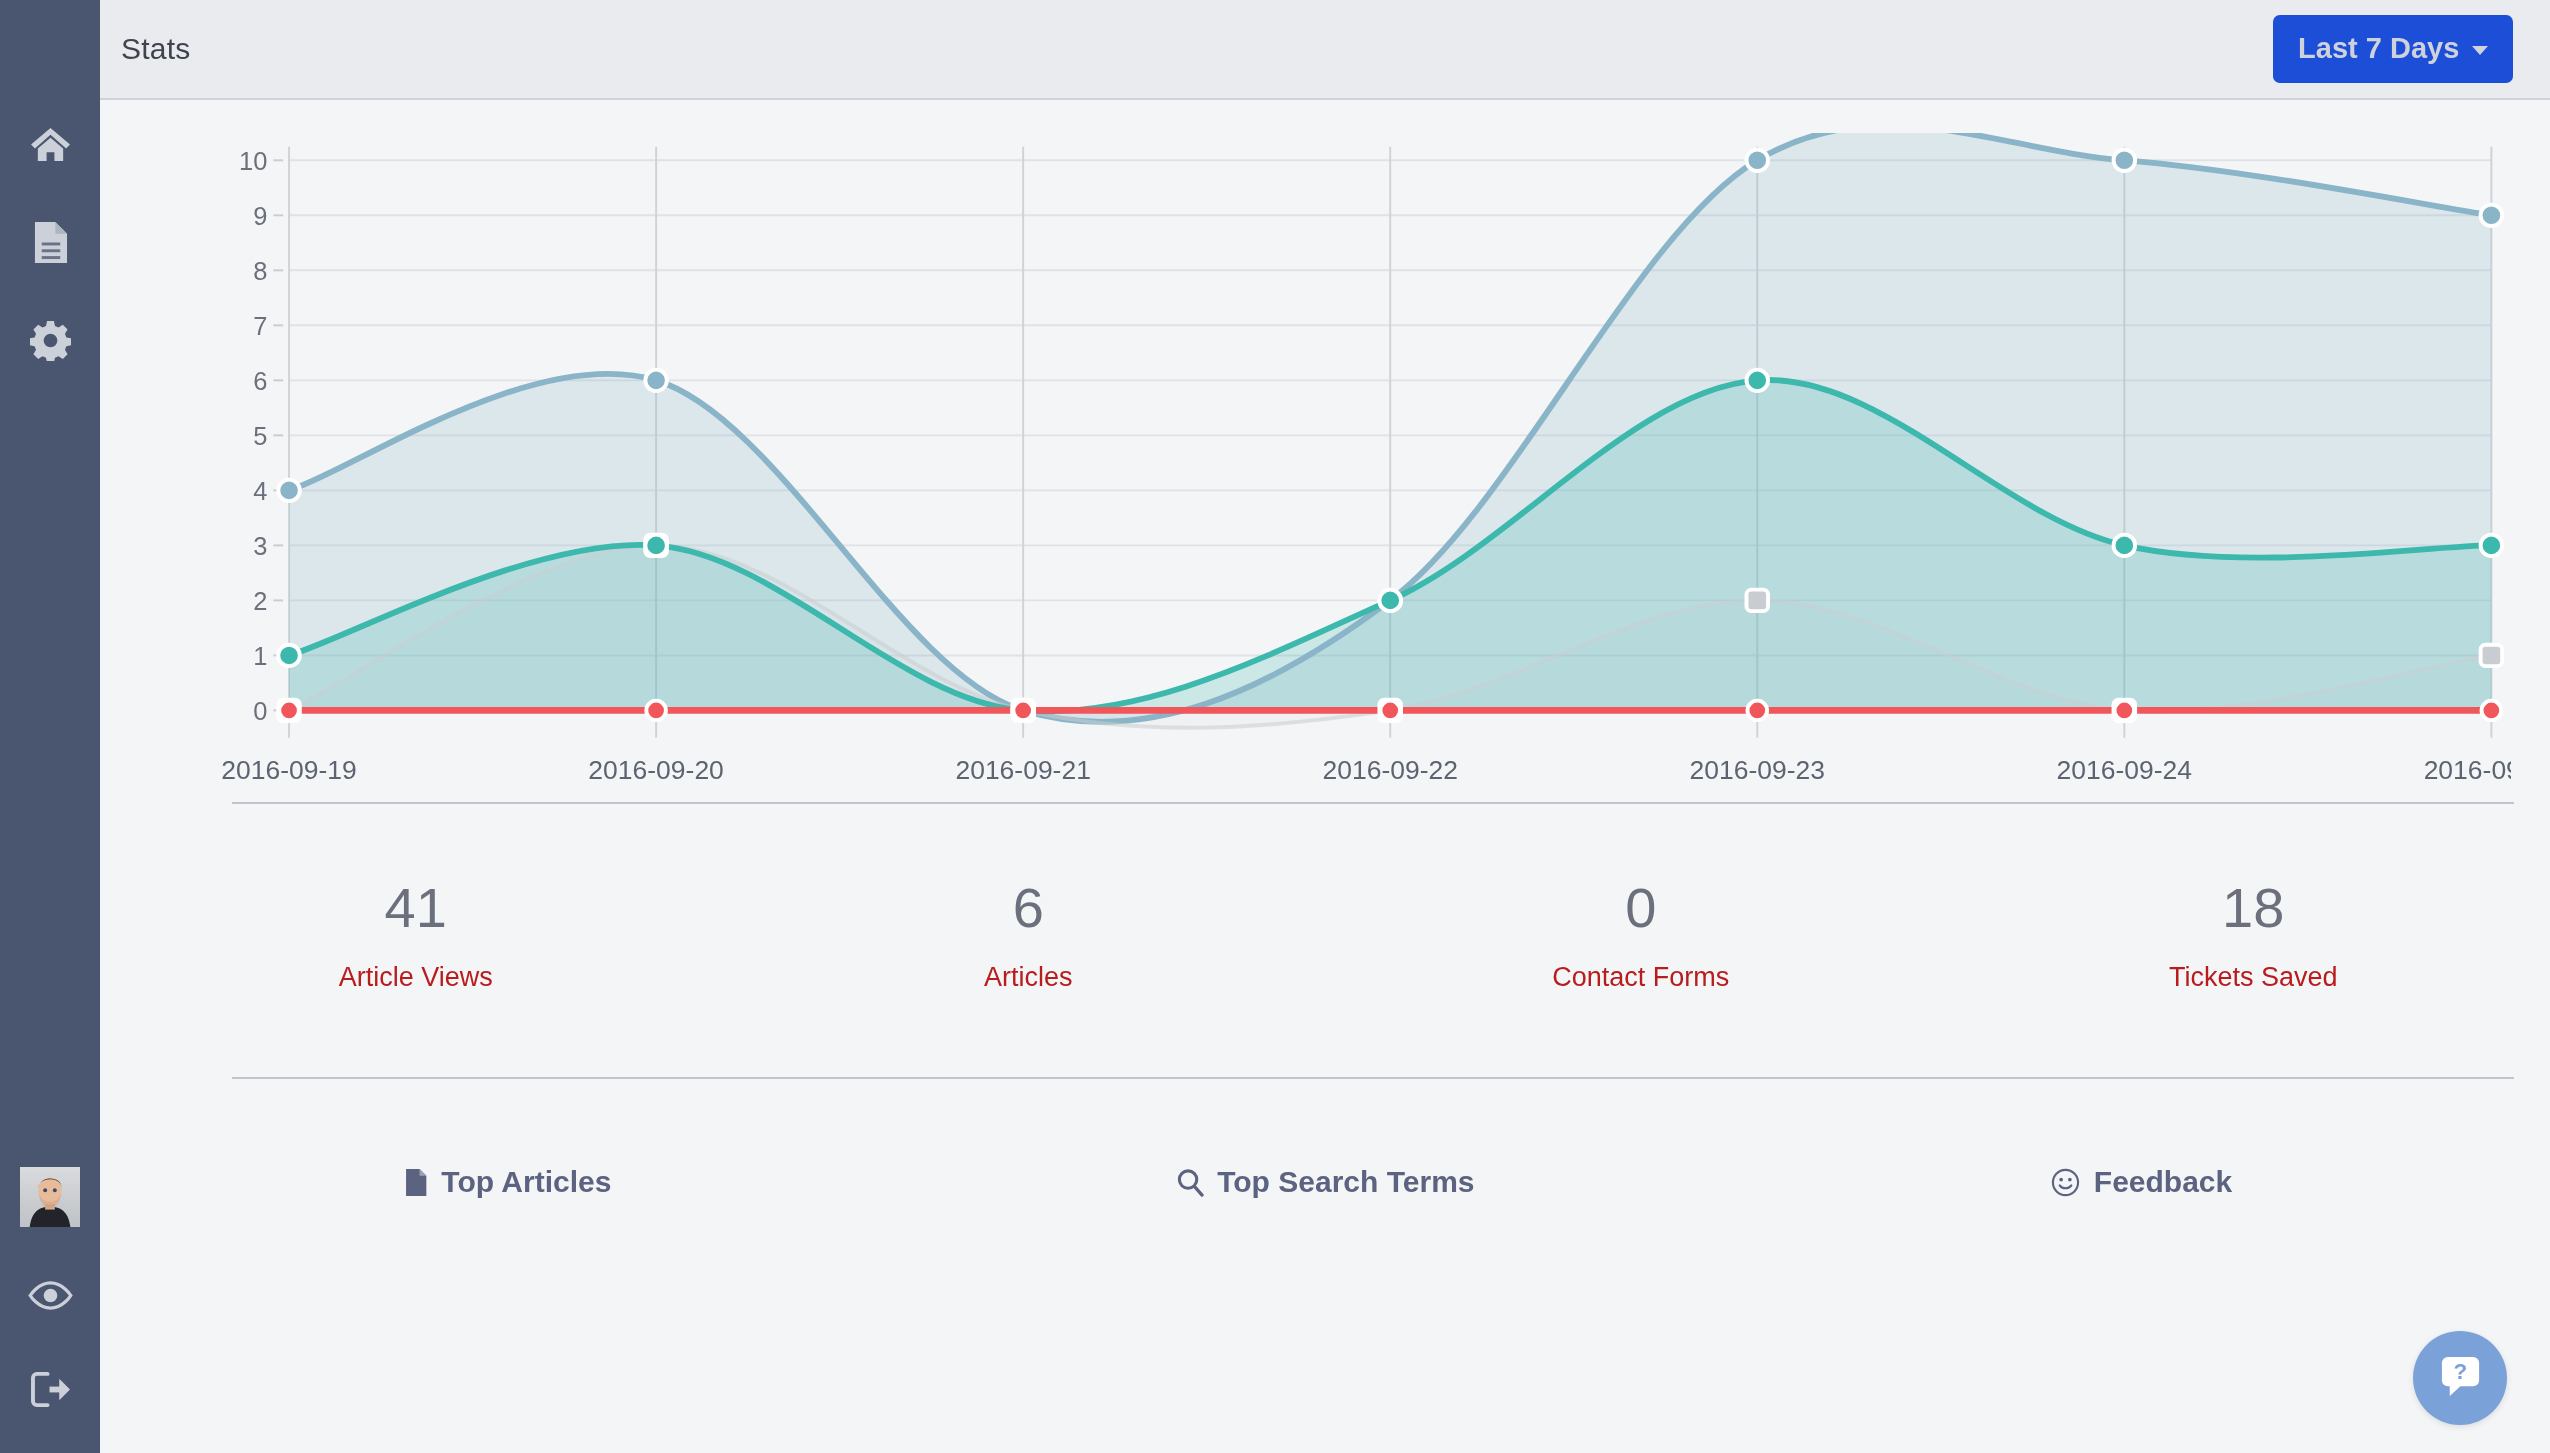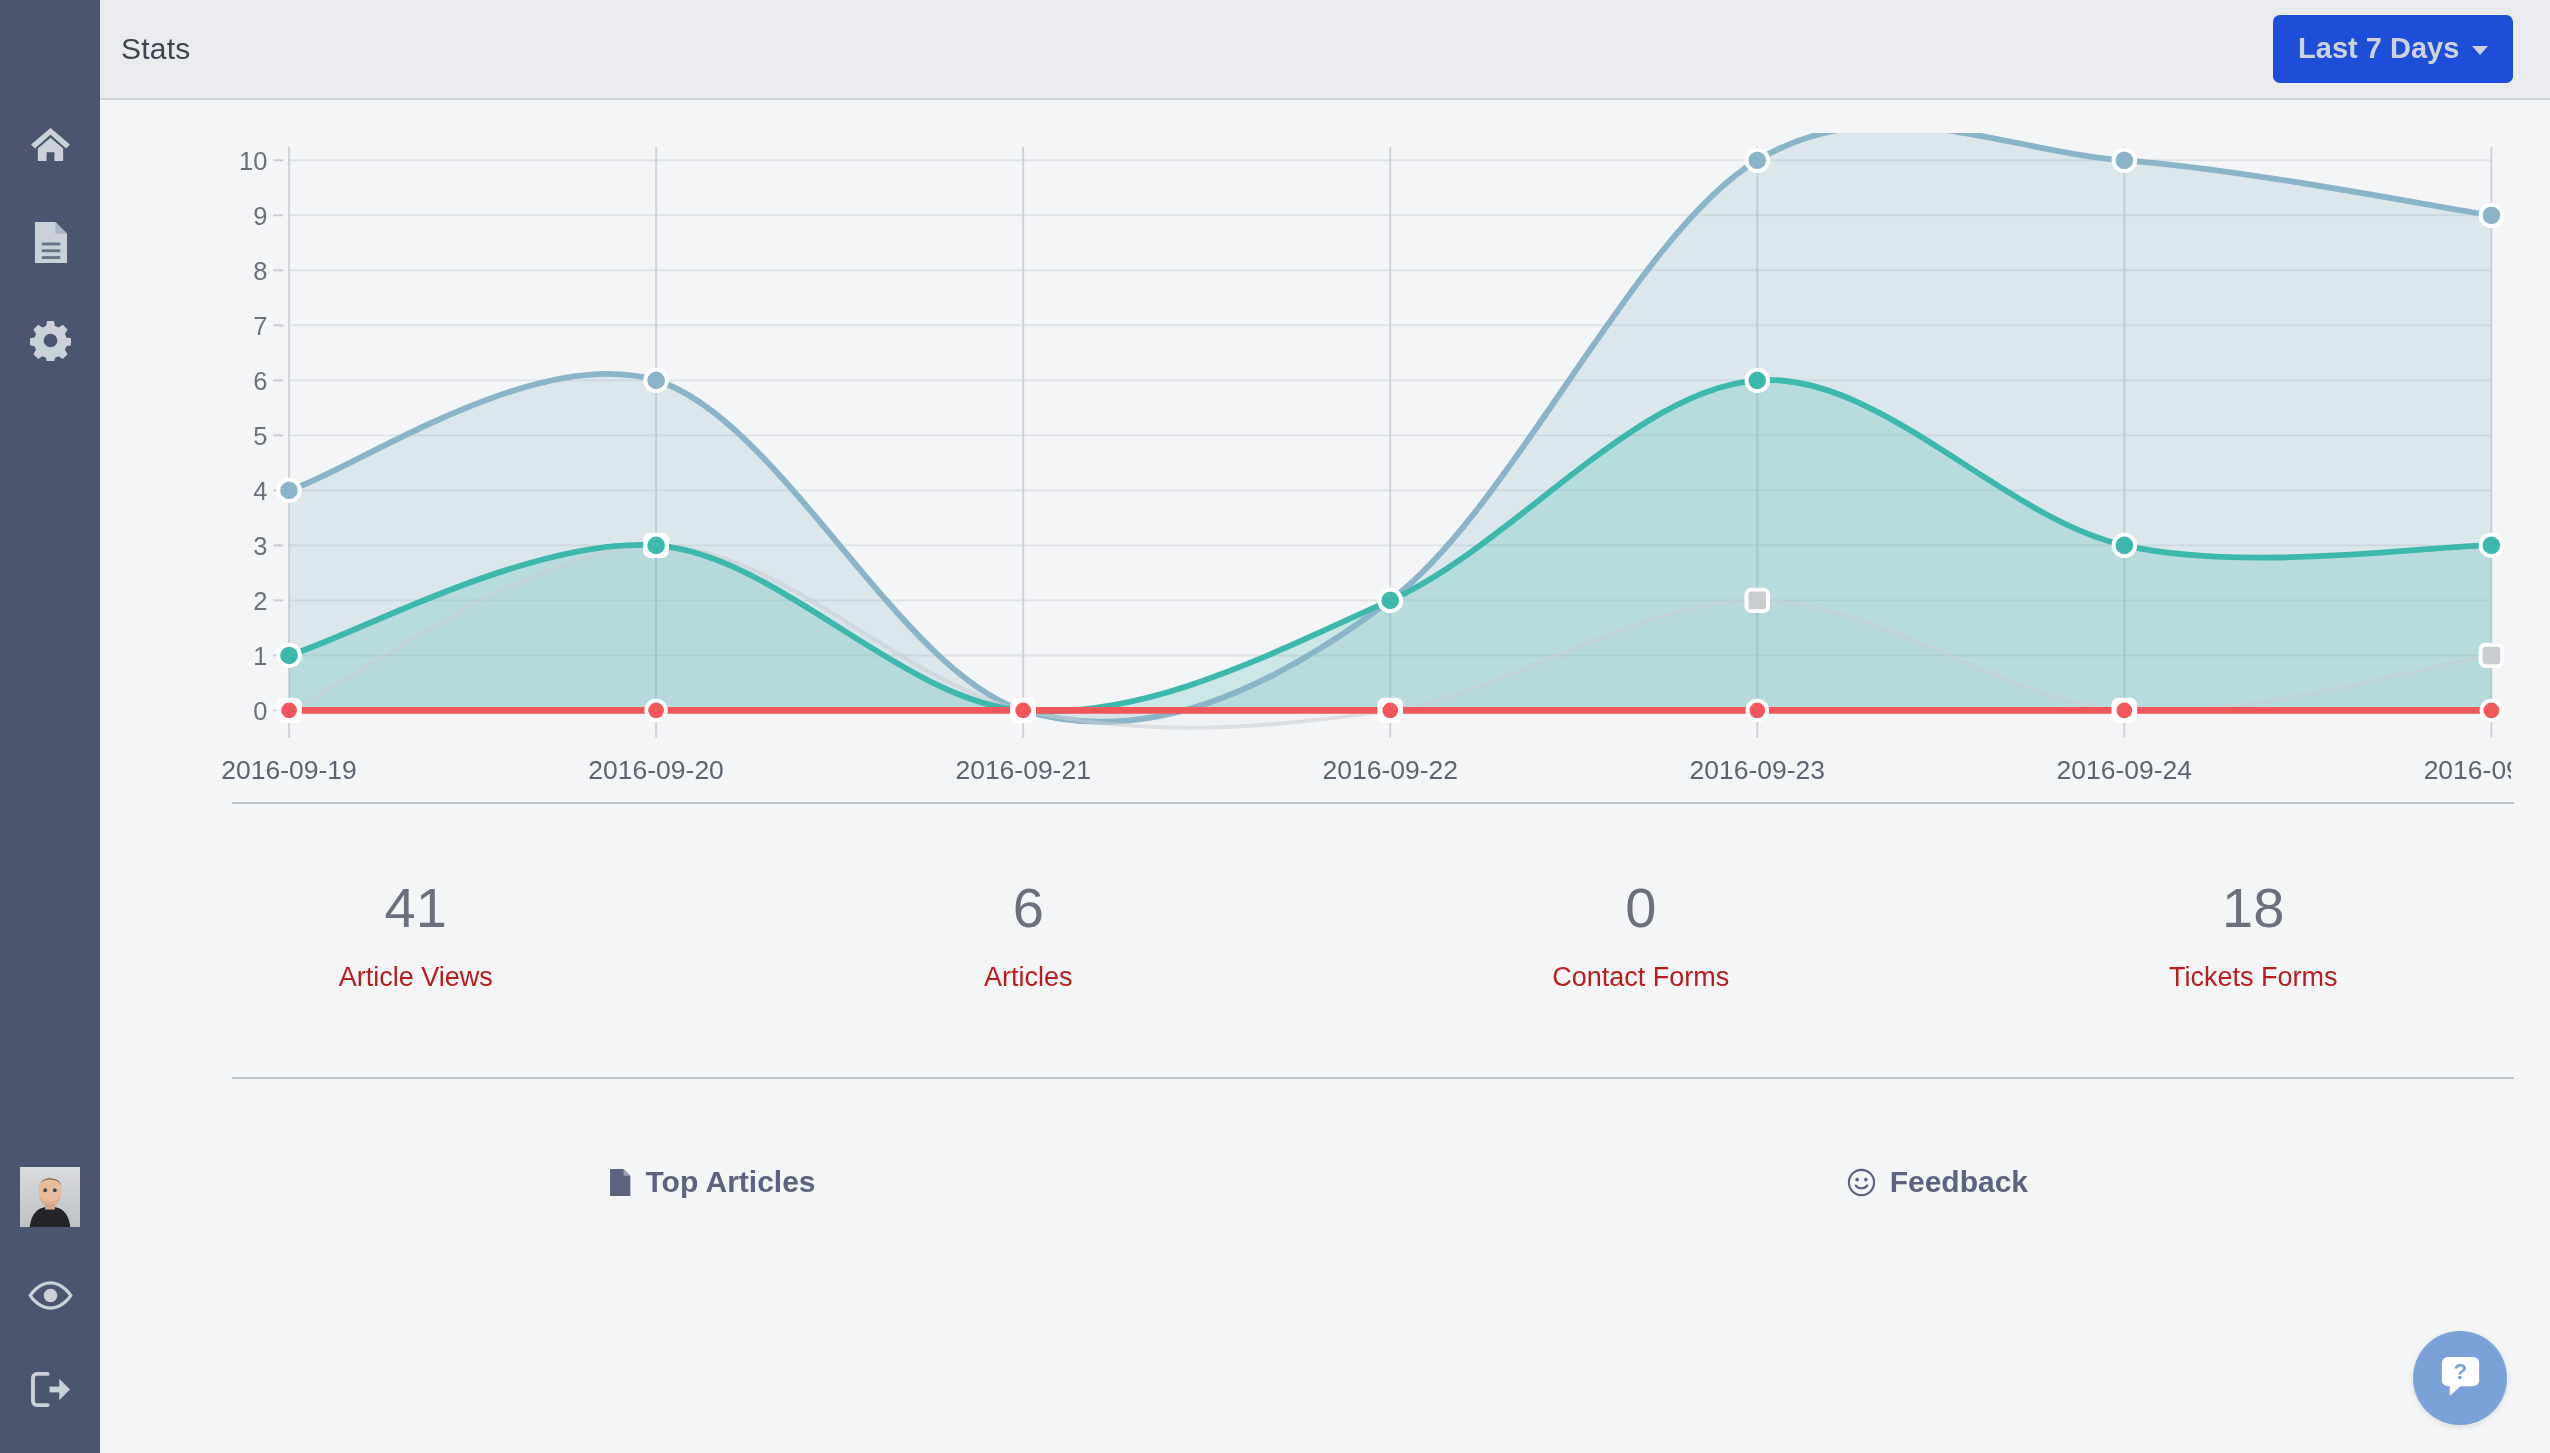--- a/index.html
+++ b/index.html
@@ -316,35 +316,44 @@
         <div class="stat">
           <div class="stat-num">6</div>
           <div class="stat-label">Articles</div>
         </div>
         <div class="stat">
           <div class="stat-num">0</div>
           <div class="stat-label">Contact Forms</div>
         </div>
         <div class="stat">
           <div class="stat-num">18</div>
-          <div class="stat-label">Tickets Forms</div>
+          <div class="stat-label">Tickets Saved</div>
         </div>
       </div>
 
       <div class="hr hr2"></div>
 
       <div class="tabs-row">
         <div class="tab">
           <span>
             <svg width="22.4" height="29" viewBox="0 0 23 30">
               <path d="M1 1 H15 L22 8 V29 H1 Z" fill="#5b6380"></path>
               <path d="M15 1 L22 8 H15 Z" fill="#9aa1b6"></path>
             </svg>
           </span>
           <span>Top Articles</span>
+        </div>
+        <div class="tab">
+          <span>
+            <svg width="28" height="29" viewBox="0 0 29 30">
+              <circle cx="12.5" cy="12" r="9" fill="none" stroke="#5b6380" stroke-width="3.2"></circle>
+              <path d="M19 19 L27 28" stroke="#5b6380" stroke-width="3.4" stroke-linecap="round"></path>
+            </svg>
+          </span>
+          <span>Top Search Terms</span>
         </div>
         <div class="tab">
           <span>
             <svg width="29" height="29" viewBox="0 0 30 30">
               <circle cx="15" cy="15" r="13" fill="none" stroke="#5b6380" stroke-width="2.2"></circle>
               <circle cx="10.5" cy="12" r="1.9" fill="#5b6380"></circle>
               <circle cx="19.5" cy="12" r="1.9" fill="#5b6380"></circle>
               <path d="M9 18 C11.5 22 18.5 22 21 18" fill="none" stroke="#5b6380" stroke-width="2.2" stroke-linecap="round"></path>
             </svg>
           </span>

